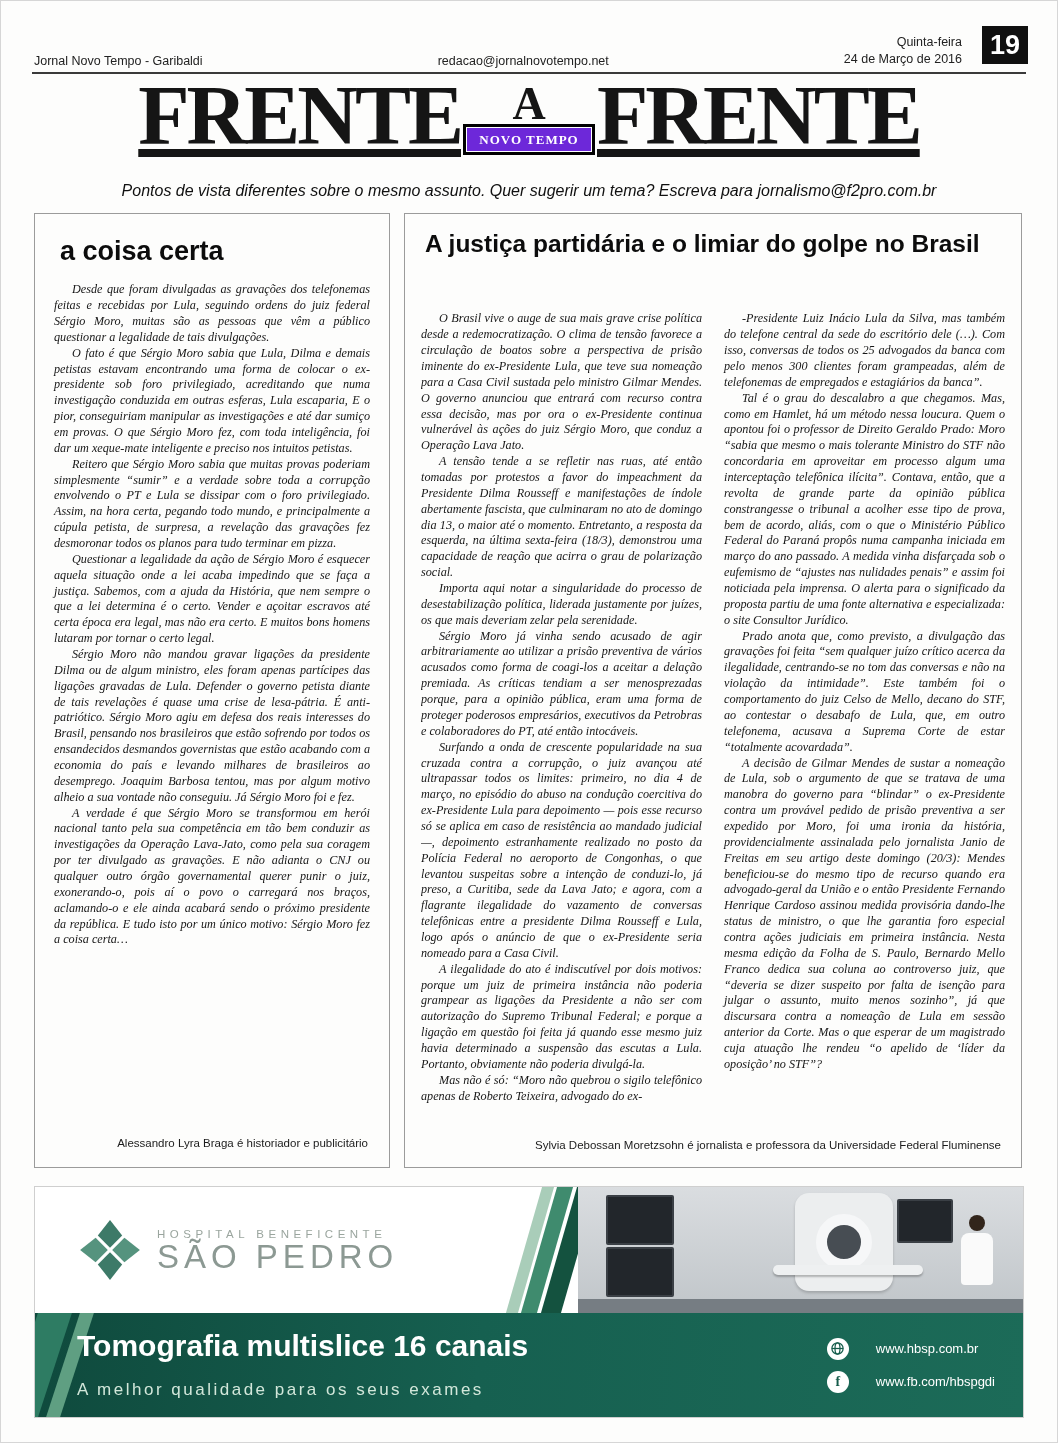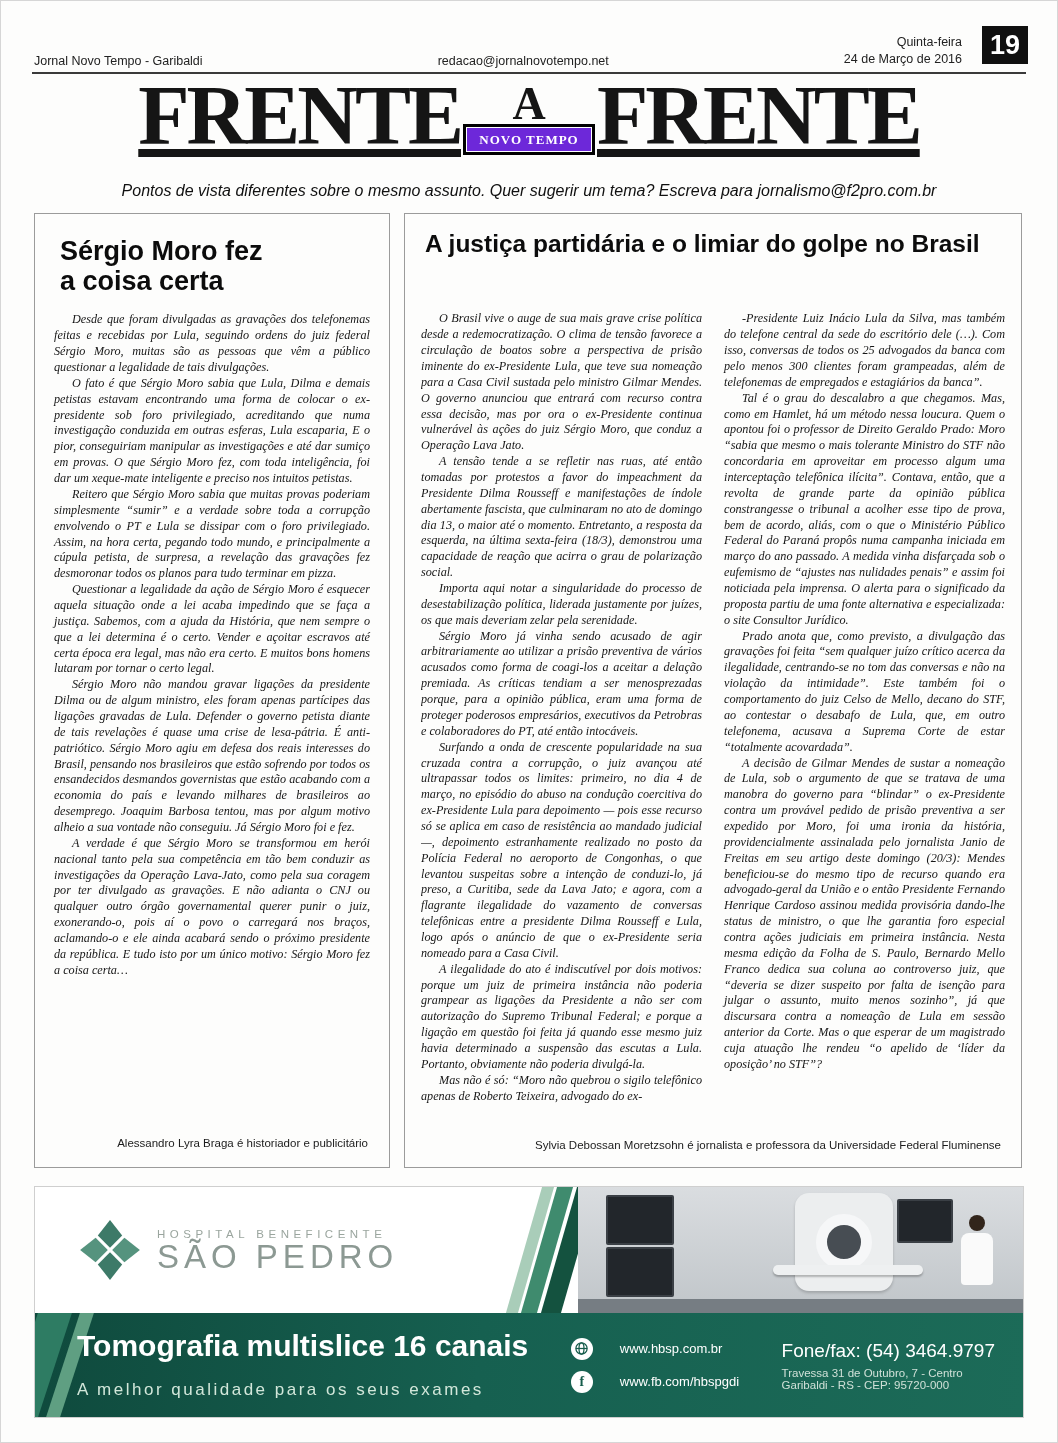--- a/index.html
+++ b/index.html
@@ -113,21 +113,20 @@
         <span class="mast-a">A</span>
         <span class="badge">NOVO TEMPO</span>
       </span>
       <span class="mast-word">FRENTE</span>
     </div>
   </div>
   <div class="subtitle">Pontos de vista diferentes sobre o mesmo assunto. Quer sugerir um tema? Escreva para jornalismo@f2pro.com.br</div>
 
   <section class="abox left-box">
     <div class="a-title-block">
-      <div class="a-title">Sérgio Moro fez</div>
       <div class="a-title">a coisa certa</div>
     </div>
     <div class="left-body">
       <p class="body-p">Desde que foram divulgadas as gravações dos telefonemas feitas e recebidas por Lula, seguindo ordens do juiz federal Sérgio Moro, muitas são as pessoas que vêm a público questionar a legalidade de tais divulgações.</p>
       <p class="body-p">O fato é que Sérgio Moro sabia que Lula, Dilma e demais petistas estavam encontrando uma forma de colocar o ex-presidente sob foro privilegiado, acreditando que numa investigação conduzida em outras esferas, Lula escaparia, E o pior, conseguiriam manipular as investigações e até dar sumiço em provas. O que Sérgio Moro fez, com toda inteligência, foi dar um xeque-mate inteligente e preciso nos intuitos petistas.</p>
       <p class="body-p">Reitero que Sérgio Moro sabia que muitas provas poderiam simplesmente “sumir” e a verdade sobre toda a corrupção envolvendo o PT e Lula se dissipar com o foro privilegiado. Assim, na hora certa, pegando todo mundo, e principalmente a cúpula petista, de surpresa, a revelação das gravações fez desmoronar todos os planos para tudo terminar em pizza.</p>
       <p class="body-p">Questionar a legalidade da ação de Sérgio Moro é esquecer aquela situação onde a lei acaba impedindo que se faça a justiça. Sabemos, com a ajuda da História, que nem sempre o que a lei determina é o certo. Vender e açoitar escravos até certa época era legal, mas não era certo. E muitos bons homens lutaram por tornar o certo legal.</p>
       <p class="body-p">Sérgio Moro não mandou gravar ligações da presidente Dilma ou de algum ministro, eles foram apenas partícipes das ligações gravadas de Lula. Defender o governo petista diante de tais revelações é quase uma crise de lesa-pátria. É anti-patriótico. Sérgio Moro agiu em defesa dos reais interesses do Brasil, pensando nos brasileiros que estão sofrendo por todos os ensandecidos desmandos governistas que estão acabando com a economia do país e levando milhares de brasileiros ao desemprego. Joaquim Barbosa tentou, mas por algum motivo alheio a sua vontade não conseguiu. Já Sérgio Moro foi e fez.</p>
       <p class="body-p">A verdade é que Sérgio Moro se transformou em herói nacional tanto pela sua competência em tão bem conduzir as investigações da Operação Lava-Jato, como pela sua coragem por ter divulgado as gravações. E não adianta o CNJ ou qualquer outro órgão governamental querer punir o juiz, exonerando-o, pois aí o povo o carregará nos braços, aclamando-o e ele ainda acabará sendo o próximo presidente da república. E tudo isto por um único motivo: Sérgio Moro fez a coisa certa…</p>
     </div>
@@ -204,21 +203,16 @@
                 <path d="M3 12h18"></path>
             </svg>
           </span>
           <span class="ad-link-text">www.hbsp.com.br</span>
         </div>
         <div class="ad-link-row">
           <span class="ad-icon">f</span>
           <span class="ad-link-text">www.fb.com/hbspgdi</span>
         </div>
       </div>
-      <div class="ad-contact">
-        <div class="ad-phone">Fone/fax: (54) 3464.9797</div>
-        <div class="ad-addr">Travessa 31 de Outubro, 7 - Centro</div>
-        <div class="ad-addr">Garibaldi - RS - CEP: 95720-000</div>
-      </div>
     </div>
   </section>
 
 </div>
 
 </body></html>

